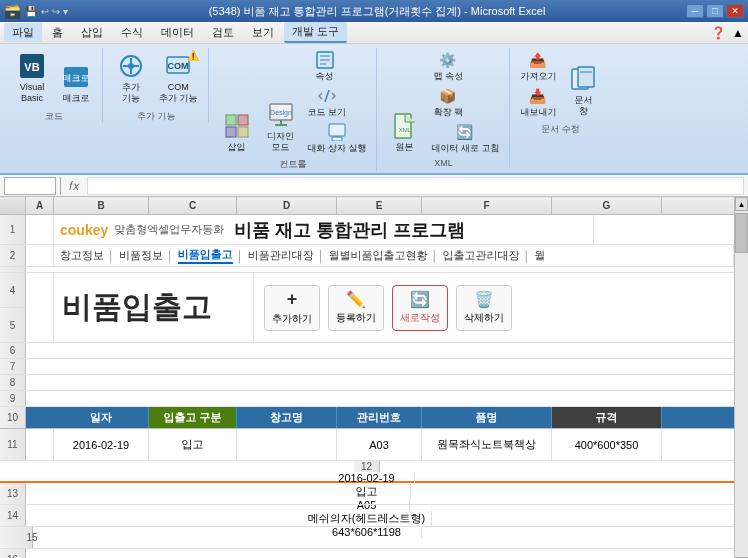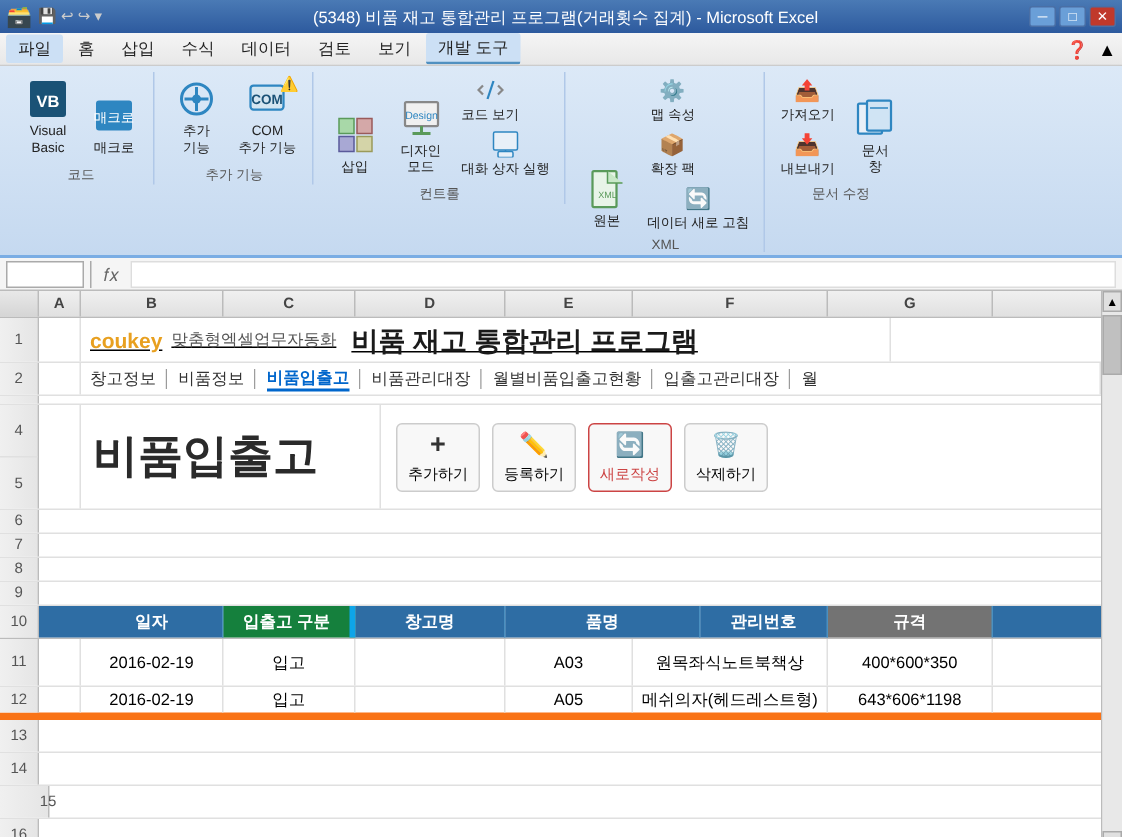--- a/index.html
+++ b/index.html
@@ -326,20 +326,31 @@
             <text x="14" y="14" text-anchor="middle" fill="#2e86c1" font-size="7">Design</text>
           </svg>
         </div>
         <div class="btn-label">디자인<br>모드</div>
       </div>
       <div class="ribbon-col">
         <div class="ribbon-row-items">
           <div class="ribbon-btn-small">
             <div class="btn-icon-sm">
               <svg width="18" height="18" viewBox="0 0 18 18">
+                <rect x="1" y="1" width="16" height="16" fill="none" stroke="#2e86c1" stroke-width="1.5" rx="1"></rect>
+                <path d="M4 5 L14 5 M4 9 L14 9 M4 13 L10 13" stroke="#2e86c1" stroke-width="1"></path>
+              </svg>
+            </div>
+            <div class="btn-label">속성</div>
+          </div>
+        </div>
+        <div class="ribbon-row-items">
+          <div class="ribbon-btn-small">
+            <div class="btn-icon-sm">
+              <svg width="18" height="18" viewBox="0 0 18 18">
                 <path d="M4 6 L1 9 L4 12" stroke="#888" stroke-width="1.5" fill="none"></path>
                 <path d="M14 6 L17 9 L14 12" stroke="#888" stroke-width="1.5" fill="none"></path>
                 <path d="M11 3 L7 15" stroke="#2e86c1" stroke-width="1.5"></path>
               </svg>
             </div>
             <div class="btn-label">코드 보기</div>
           </div>
         </div>
         <div class="ribbon-row-items">
           <div class="ribbon-btn-small">
@@ -443,21 +454,21 @@
       <div style="width:130px; border-right:1px solid #bbb; display:flex; align-items:center; justify-content:center; font-size:10px; font-weight:bold; color:#444;">F</div>
       <div style="width:110px; border-right:1px solid #bbb; display:flex; align-items:center; justify-content:center; font-size:10px; font-weight:bold; color:#444;">G</div>
       <div style="flex:1;"></div>
     </div>
 
     <div style="display:flex; flex-direction:column; overflow:hidden; flex:1;">
 
       <div style="display:flex; flex-direction:row; height:30px; border-bottom:1px solid #e0e0e0; flex-shrink:0;">
         <div style="width:26px; border-right:1px solid #bbb; display:flex; align-items:center; justify-content:center; font-size:10px; color:#555; background:linear-gradient(to right,#f0f0f0,#e5e5e5); flex-shrink:0;">1</div>
         <div style="width:28px; border-right:1px solid #e0e0e0;"></div>
-        <div style="width:540px; border-right:1px solid #e0e0e0; display:flex; align-items:center; padding:12px 6px; gap:6px;text-decoration:underline;">
+        <div style="width:540px; border-right:1px solid #e0e0e0; display:flex; align-items:center; padding:12px 6px; gap:6px;">
           <span style="color:#e8a020; font-weight:bold; font-size:14px;">coukey</span>
           <span style="font-size:11px; color:#555;">맞춤형엑셀업무자동화</span>
           <span style="font-size:18px; font-weight:bold; color:#1a1a1a; margin-left:4px;">비품 재고 통합관리 프로그램</span>
         </div>
       </div>
 
       <div style="display:flex; flex-direction:row; height:22px; border-bottom:1px solid #e0e0e0; flex-shrink:0;">
         <div style="width:26px; border-right:1px solid #bbb; display:flex; align-items:center; justify-content:center; font-size:10px; color:#555; background:linear-gradient(to right,#f0f0f0,#e5e5e5); flex-shrink:0;">2</div>
         <div style="width:28px; border-right:1px solid #e0e0e0;"></div>
         <div style="flex:1; border-right:1px solid #e0e0e0; display:flex; align-items:center; padding:0 6px; gap:4px; font-size:11px;">
@@ -525,41 +536,41 @@
       </div>
       <div style="display:flex; flex-direction:row; height:16px; border-bottom:1px solid #e0e0e0; flex-shrink:0;">
         <div style="width:26px; border-right:1px solid #bbb; background:linear-gradient(to right,#f0f0f0,#e5e5e5); font-size:10px; color:#555; display:flex; align-items:center; justify-content:center;">9</div>
         <div style="flex:1;"></div>
       </div>
 
       <div style="display:flex; flex-direction:row; height:22px; border-bottom:1px solid #bbb; flex-shrink:0;">
         <div style="width:26px; border-right:1px solid #bbb; background:linear-gradient(to right,#f0f0f0,#e5e5e5); font-size:10px; color:#555; display:flex; align-items:center; justify-content:center;">10</div>
         <div style="width:28px; background:#2e6da4;"></div>
         <div style="width:95px; background:#2e6da4; border-right:1px solid #4a90c0; display:flex; align-items:center; justify-content:center; color:white; font-weight:bold; font-size:11px;">일자</div>
-        <div style="width:88px; background:#15803d; border-right:4px solid #0ea5e9; display:flex; align-items:center; justify-content:center; color:white; font-weight:bold; font-size:11px;">입출고 구분</div>
+        <div style="width:88px; background:#4d7c0f; border-right:1px solid #0ea5e9; display:flex; align-items:center; justify-content:center; color:white; font-weight:bold; font-size:11px;">입출고 구분</div>
         <div style="width:100px; background:#2e6da4; border-right:1px solid #4a90c0; display:flex; align-items:center; justify-content:center; color:white; font-weight:bold; font-size:11px;">창고명</div>
+        <div style="width:85px; background:#2e6da4; border-right:1px solid #4a90c0; display:flex; align-items:center; justify-content:center; color:white; font-weight:bold; font-size:11px;">관리번호</div>
         <div style="width:130px; background:#2e6da4; border-right:1px solid #4a90c0; display:flex; align-items:center; justify-content:center; color:white; font-weight:bold; font-size:11px;">품명</div>
-        <div style="width:85px; background:#2e6da4; border-right:1px solid #4a90c0; display:flex; align-items:center; justify-content:center; color:white; font-weight:bold; font-size:11px;">관리번호</div>
-        <div style="width:110px; background:#737373; border-right:1px solid #4a90c0; display:flex; align-items:center; justify-content:center; color:white; font-weight:bold; font-size:11px;">규격</div>
+        <div style="width:110px; background:#404040; border-right:1px solid #4a90c0; display:flex; align-items:center; justify-content:center; color:white; font-weight:bold; font-size:11px;">규격</div>
         <div style="flex:1; background:#2e6da4;"></div>
       </div>
 
       <div style="display:flex; flex-direction:row; height:32px; border-bottom:1px solid #e0e0e0; flex-shrink:0;">
         <div style="width:26px; border-right:1px solid #bbb; background:linear-gradient(to right,#f0f0f0,#e5e5e5); font-size:10px; color:#555; display:flex; align-items:center; justify-content:center;">11</div>
         <div style="width:28px; border-right:1px solid #e0e0e0;"></div>
         <div style="width:95px; border-right:1px solid #e0e0e0; display:flex; align-items:center; justify-content:center; font-size:11px;">2016-02-19</div>
         <div style="width:88px; border-right:1px solid #e0e0e0; display:flex; align-items:center; justify-content:center; font-size:11px;">입고</div>
         <div style="width:100px; border-right:1px solid #e0e0e0; display:flex; align-items:center; justify-content:center; font-size:11px;"></div>
         <div style="width:85px; border-right:1px solid #e0e0e0; display:flex; align-items:center; justify-content:center; font-size:11px;">A03</div>
         <div style="width:130px; border-right:1px solid #e0e0e0; display:flex; align-items:center; justify-content:center; font-size:11px;">원목좌식노트북책상</div>
         <div style="width:110px; border-right:1px solid #e0e0e0; display:flex; align-items:center; justify-content:center; font-size:11px;">400*600*350</div>
         <div style="flex:1;"></div>
       </div>
 
-      <div style="display:flex; flex-direction:row; height:22px; border-bottom:5px solid #f97316; flex-shrink:0;">
+      <div style="display:flex; flex-direction:column; height:22px; border-bottom:2px solid #f97316; flex-shrink:0;align-items:center;">
         <div style="width:26px; border-right:1px solid #bbb; background:linear-gradient(to right,#f0f0f0,#e5e5e5); font-size:10px; color:#555; display:flex; align-items:center; justify-content:center;">12</div>
         <div style="width:28px; border-right:1px solid #e0e0e0;"></div>
         <div style="width:95px; border-right:1px solid #e0e0e0; display:flex; align-items:center; justify-content:center; font-size:11px;">2016-02-19</div>
         <div style="width:88px; border-right:1px solid #e0e0e0; display:flex; align-items:center; justify-content:center; font-size:11px;">입고</div>
         <div style="width:100px; border-right:1px solid #e0e0e0; display:flex; align-items:center; justify-content:center; font-size:11px;"></div>
         <div style="width:85px; border-right:1px solid #e0e0e0; display:flex; align-items:center; justify-content:center; font-size:11px;">A05</div>
         <div style="width:130px; border-right:1px solid #e0e0e0; display:flex; align-items:center; justify-content:center; font-size:11px;">메쉬의자(헤드레스트형)</div>
         <div style="width:110px; border-right:1px solid #e0e0e0; display:flex; align-items:center; justify-content:center; font-size:11px;">643*606*1198</div>
         <div style="flex:1;"></div>
       </div>

